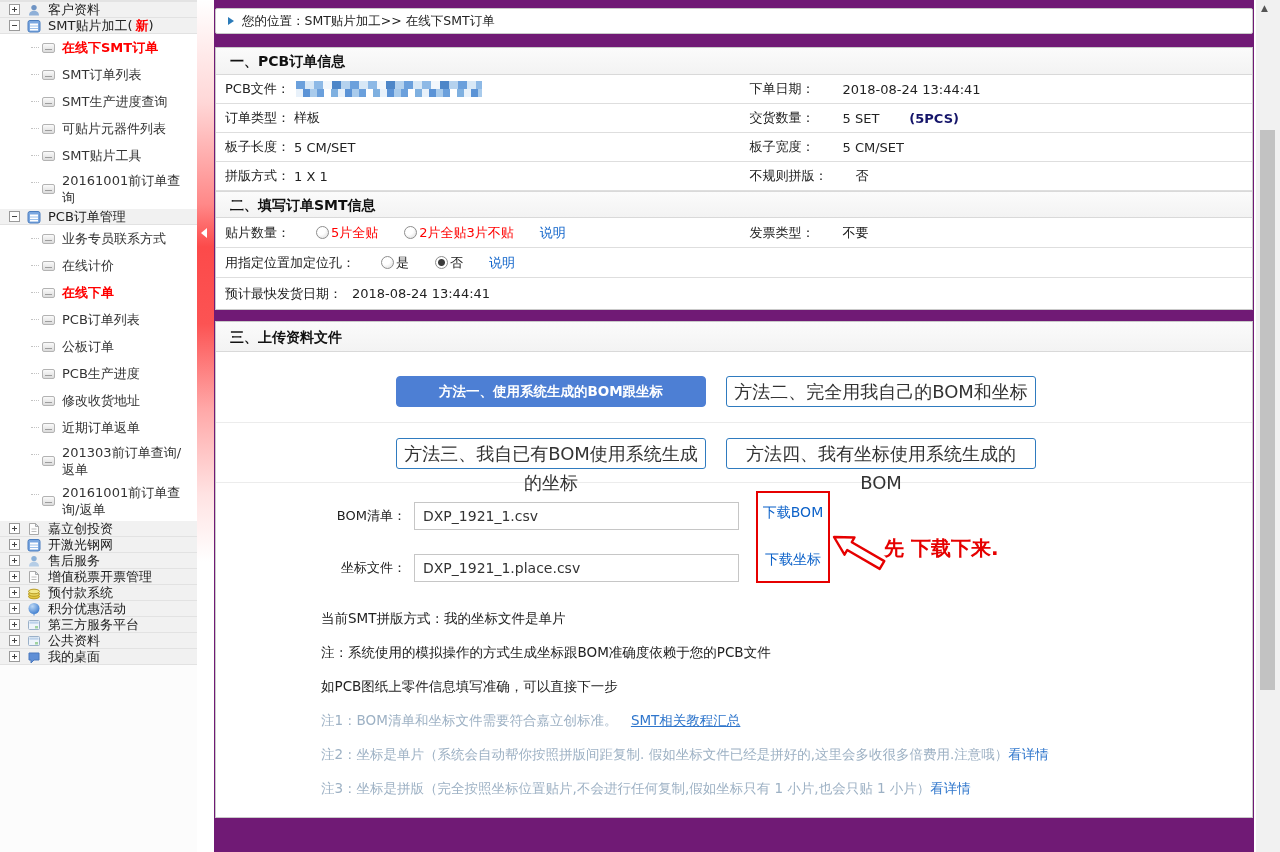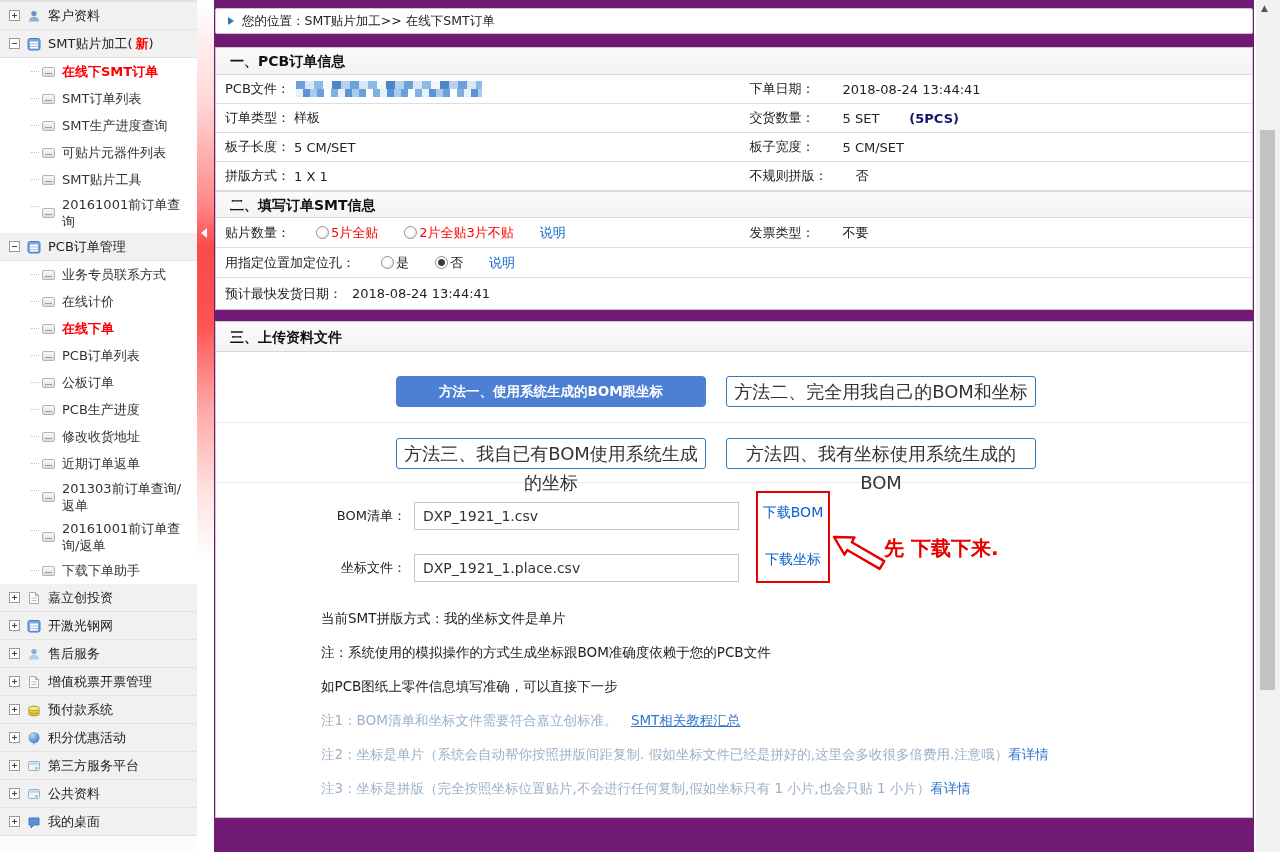--- a/index.html
+++ b/index.html
@@ -2,21 +2,21 @@
 <html><head>
 <meta charset="utf-8">
 <style>
   * { margin:0; padding:0; box-sizing:border-box; }
   body { font-family:"DejaVu Sans","Liberation Sans",sans-serif; background:#fff; }
   #app { position:relative; width:1280px; height:852px; overflow:hidden; background:#fff; }
 
   
   #sidebar { position:absolute; left:0; top:0; width:197px; height:852px; background:#fcfcfc;
              border-top:2px solid #e3e3e3; overflow:hidden; }
-  .grp { display:flex; align-items:center; gap:7px; height:28px; padding-left:9px;
+  .grp { display:flex; align-items:center; gap:7px; height:16px; padding-left:9px;
          background:#f1f1f1; border-bottom:1px solid #e2e2e2; cursor:pointer; }
   .grp .lbl { font-size:13px; color:#222; white-space:nowrap; }
   .grp .badge { color:#f00; font-weight:bold; font-size:13px; margin-left:3px; }
   .exp { width:11px; height:11px; border:1px solid #9a9a9a; background:#fff; position:relative; flex:0 0 11px; }
   .exp::before { content:''; position:absolute; left:2px; right:2px; top:4px; height:1px; background:#444; }
   .exp.plus::after { content:''; position:absolute; top:2px; bottom:2px; left:4px; width:1px; background:#444; }
   .kids { position:relative; background:#5eead4; }
   .kids::before { content:''; position:absolute; left:31px; top:0; bottom:13px; border-left:1px dotted #c3c3c3; }
   .kid { display:flex; align-items:center; gap:7px; min-height:27px; padding:3px 4px 3px 42px;
          background:#fff; cursor:pointer; position:relative; }
@@ -190,24 +190,20 @@
           <span class="lbl">近期订单返单</span>
         </div>
       <div class="kid">
           <span class="leafico"></span>
           <span class="lbl">201303前订单查询/返单</span>
         </div>
       <div class="kid">
           <span class="leafico"></span>
           <span class="lbl">20161001前订单查询/返单</span>
         </div>
-      <div class="kid">
-          <span class="leafico"></span>
-          <span class="lbl">下载下单助手</span>
-        </div>
     </div>
 
     <div class="grp">
       <span class="exp plus"></span>
       <svg class="icon14">
           <path d="M2.5 1.5h6l3 3v8h-9z" fill="#fdfdfd" stroke="#a9a9a9"></path>
           <path d="M8.5 1.5v3h3z" fill="#d7e3f0" stroke="#a9a9a9"></path>
           <line x1="4.5" y1="7" x2="9.5" y2="7" stroke="#bbb"></line>
           <line x1="4.5" y1="9.5" x2="9.5" y2="9.5" stroke="#bbb"></line>
         </svg>

